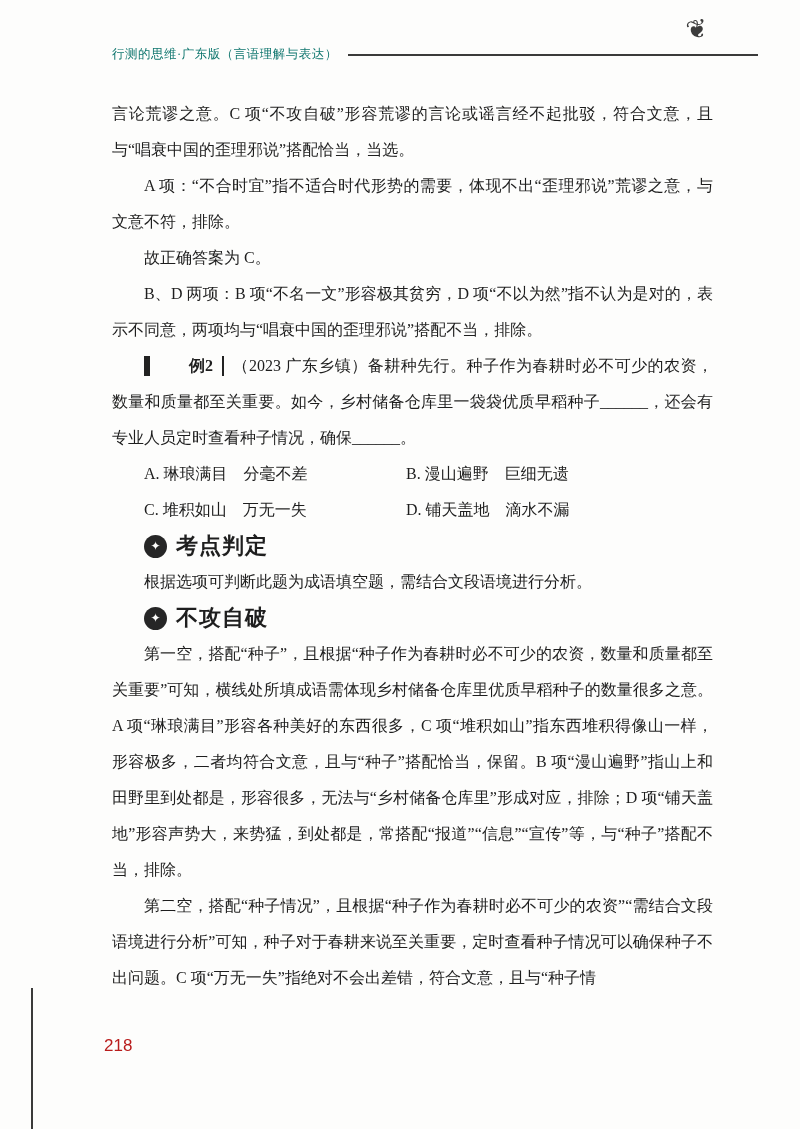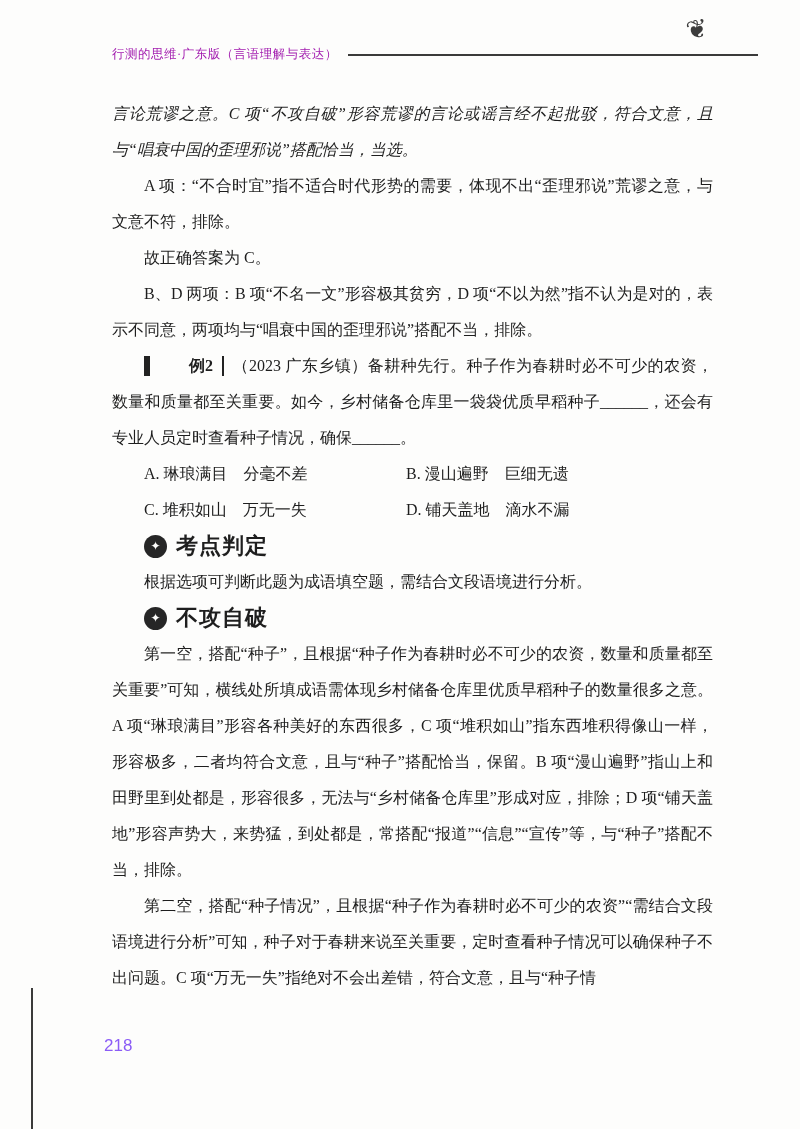--- a/index.html
+++ b/index.html
@@ -16,39 +16,39 @@
     background: #fdfdfc;
     overflow: hidden;
   }
   
   .header {
     position: absolute;
     top: 46px; left: 112px; right: 42px;
     display: flex; align-items: center;
   }
   .header-title {
-    font-size: 12.5px; color: #a21caf;
+    font-size: 12.5px; color: #0f766e;
     white-space: nowrap; letter-spacing: 0.5px;
   }
   .header-rule {
     flex: 1; height: 2px; background: #3a3a3a; margin-left: 10px;
   }
   .ornament {
     position: absolute; top: 14px; right: 92px;
     font-size: 26px; color: #3c3c3c; transform: rotate(-10deg);
   }
   
   .content {
     position: absolute;
     top: 96px; left: 112px; width: 601px;
     font-size: 16px; line-height: 36px;
     text-align: justify;
   }
   .content p { margin: 0; text-indent: 2em; }
-  .content p.noindent { text-indent: 0; font-style: italic; }
+  .content p.noindent { text-indent: 0; }
   .example-badge {
     display: inline-block;
     border-left: 6px solid #222;
     border-right: 2px solid #222;
     padding: 0 9px 0 7px;
     margin-right: 8px;
     font-weight: bold;
     line-height: 20px;
   }
   .options {
@@ -72,21 +72,21 @@
     font-size: 12px; line-height: 1;
     flex: 0 0 auto;
   }
   .heading-text {
     font-weight: bold; font-size: 22px; letter-spacing: 1px;
     font-family: "Liberation Serif", "DejaVu Serif", serif;
   }
   .page-number {
     position: absolute;
     left: 104px; top: 1036px;
-    font-size: 17px; color: #8b5cf6;
+    font-size: 17px; color: #b91c1c;
     font-family: "Liberation Sans", sans-serif;
   }
   .scan-edge {
     position: absolute;
     left: 31px; top: 988px; bottom: 0;
     width: 2px; background: #3a3a3a;
   }
 </style>
 </head>
 <body>

